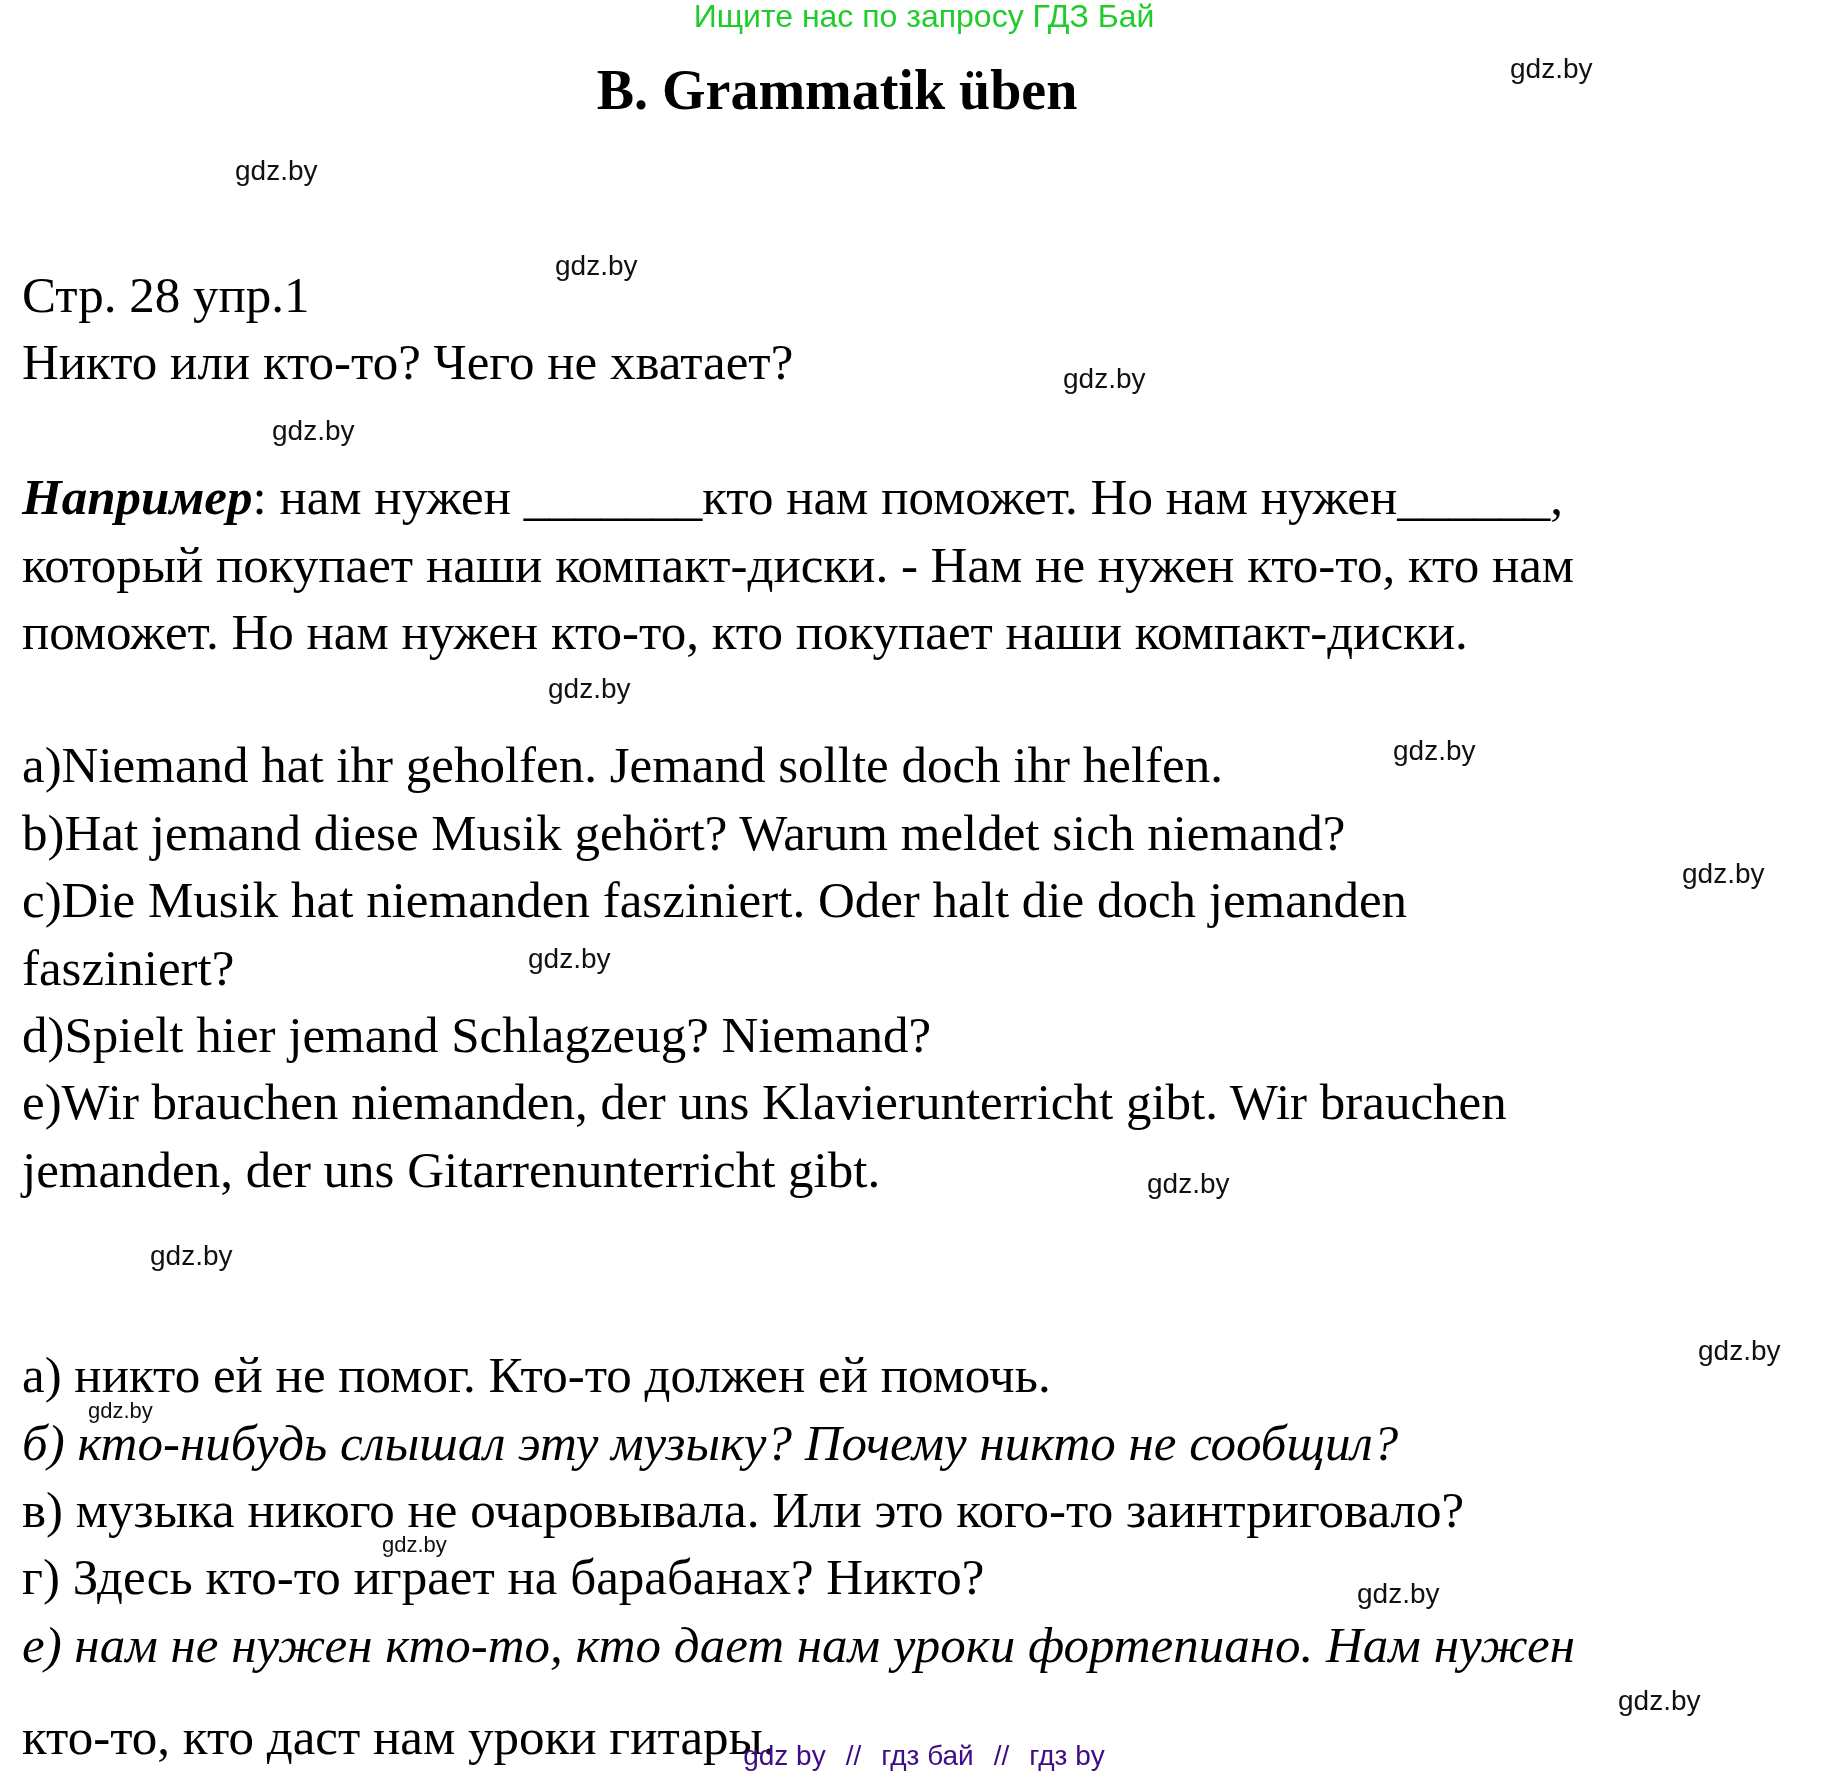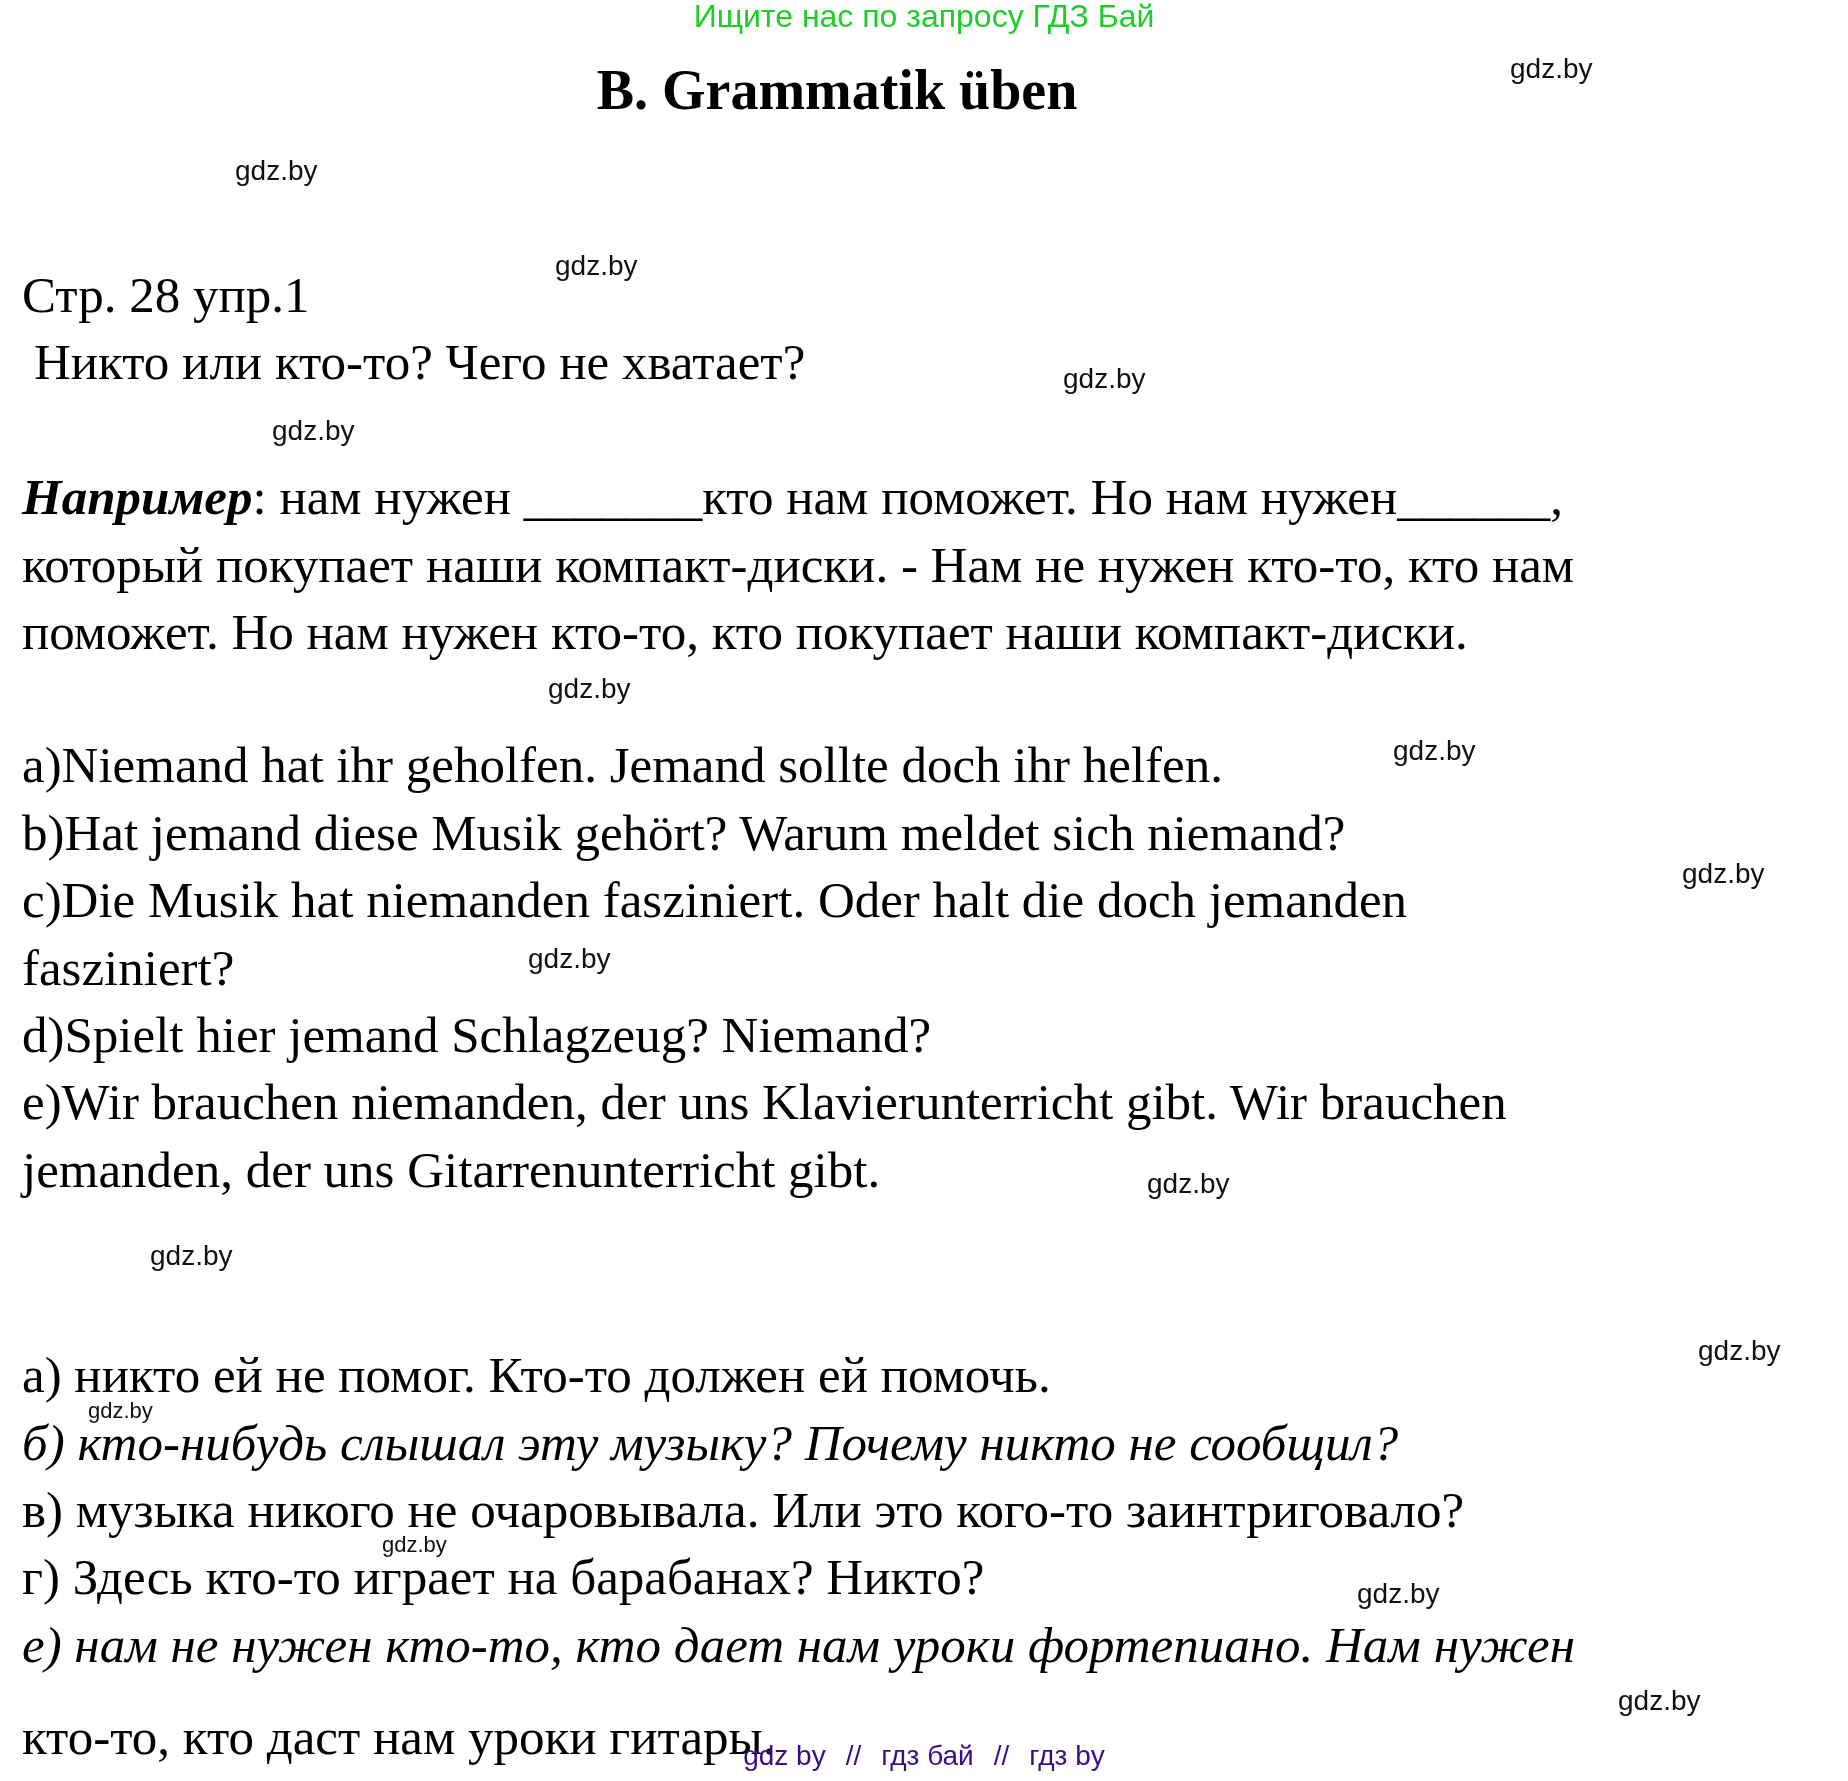--- a/index.html
+++ b/index.html
@@ -31,21 +31,21 @@
 <div class="abs sans wm" style="top:943px;left:528px;">gdz.by</div>
 <div class="abs sans wm" style="top:1168px;left:1147px;">gdz.by</div>
 <div class="abs sans wm" style="top:1240px;left:150px;">gdz.by</div>
 <div class="abs sans wm" style="top:1335px;left:1698px;">gdz.by</div>
 <div class="abs sans wm" style="top:1398px;left:88px;font-size:22px;">gdz.by</div>
 <div class="abs sans wm" style="top:1532px;left:382px;font-size:22px;">gdz.by</div>
 <div class="abs sans wm" style="top:1578px;left:1357px;">gdz.by</div>
 <div class="abs sans wm" style="top:1685px;left:1618px;">gdz.by</div>
 
 <div class="abs serif body-line" style="top:270px;">Стр. 28 упр.1</div>
-<div class="abs serif body-line" style="top:337px;margin-left:12px;">Никто или кто-то? Чего не хватает?</div>
+<div class="abs serif body-line" style="top:337px;">Никто или кто-то? Чего не хватает?</div>
 
 <div class="abs serif body-line" style="top:472px;">
   <b><i>Например</i></b><span>: нам нужен  _______кто нам поможет. Но нам нужен______,</span>
 </div>
 <div class="abs serif body-line" style="top:540px;">который покупает наши компакт-диски. - Нам не нужен кто-то, кто нам</div>
 <div class="abs serif body-line" style="top:607px;">поможет. Но нам нужен кто-то, кто покупает наши компакт-диски.</div>
 
 <div class="abs serif body-line" style="top:740px;text-align:center;">a)Niemand hat ihr geholfen. Jemand sollte doch ihr helfen.</div>
 <div class="abs serif body-line" style="top:808px;">b)Hat jemand diese Musik gehört? Warum meldet sich niemand?</div>
 <div class="abs serif body-line" style="top:875px;">c)Die Musik hat niemanden fasziniert. Oder halt die doch jemanden</div>

